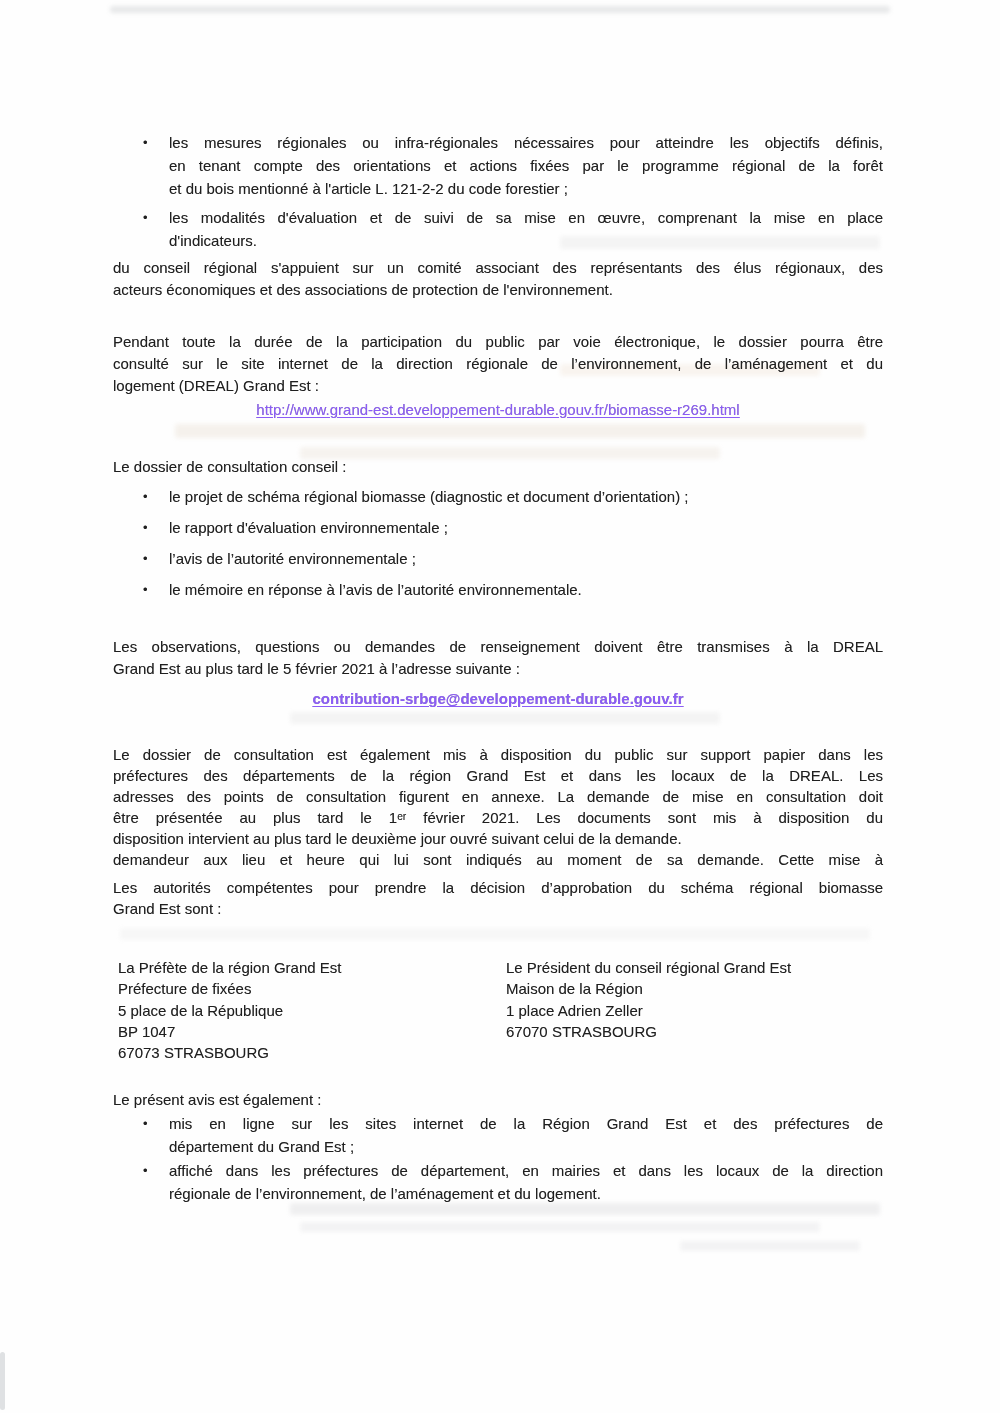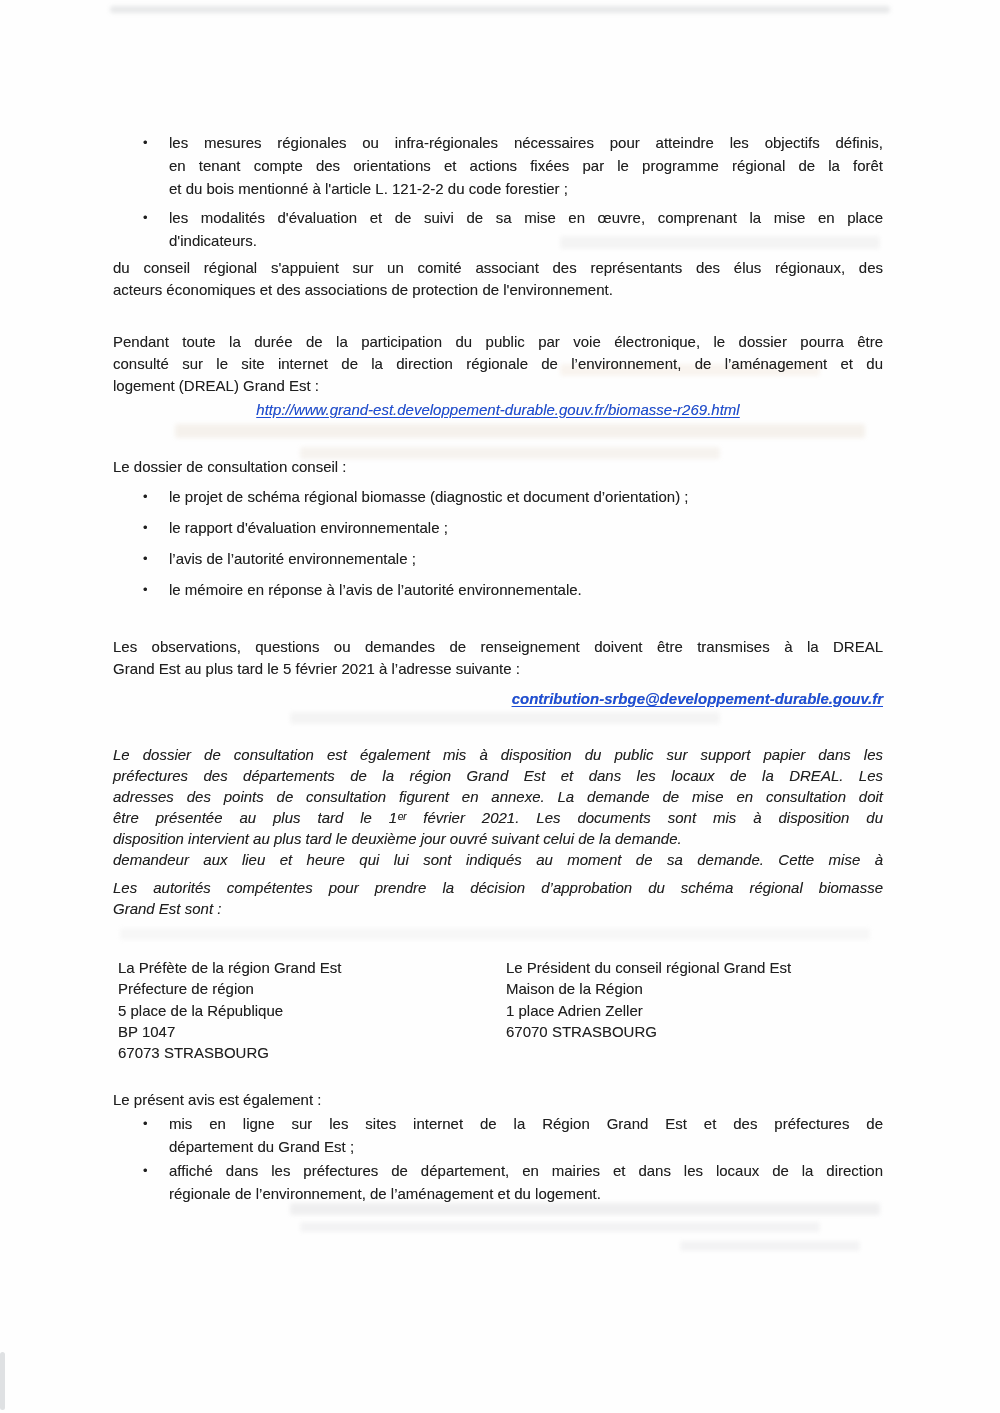--- a/index.html
+++ b/index.html
@@ -9,34 +9,34 @@
     background:#fefefe;
     font-family:"Liberation Sans","DejaVu Sans",sans-serif;
     font-size:15px;
     color:#1f1f1f;
     overflow:hidden;
     text-shadow:0 0 0.4px rgba(0,0,0,0.35);
   }
   .blk{position:absolute;left:113px;width:770px;}
   .lh23{line-height:23px;}
   .lh22{line-height:22px;}
-  .lh21{line-height:21px;font-style:italic;}
+  .lh21{line-height:21px;}
   
   .tl{text-align:justify;text-align-last:justify;}
   .tl-last{text-align-last:auto;}
   .plain .tl{text-align:left;text-align-last:auto;}
   
   .bullet{display:flex;align-items:flex-start;}
   .bullet + .bullet{margin-top:6px;}
   .bm{flex:0 0 56px;padding-left:30px;box-sizing:border-box;font-size:13px;}
   .bt{flex:1;min-width:0;}
   .li{margin-bottom:9px;}
   .li:last-child{margin-bottom:0;}
   .center{text-align:center;}
-  .link{color:#1d4ed8;text-decoration:underline;text-underline-offset:2px;cursor:pointer;font-style:italic;}
+  .link{color:#8b5cf6;text-decoration:underline;text-underline-offset:2px;cursor:pointer;}
   .email{font-weight:700;}
   .addr{position:absolute;line-height:21.3px;}
   
   .art{position:absolute;filter:blur(2px);border-radius:3px;}
   .a1{left:110px;top:6px;width:780px;height:7px;background:rgba(130,135,140,0.18);}
   .a2{left:560px;top:236px;width:320px;height:13px;background:rgba(160,160,160,0.10);}
   .a3{left:560px;top:364px;width:260px;height:12px;background:rgba(205,160,110,0.10);}
   .a4{left:175px;top:424px;width:690px;height:14px;background:rgba(190,160,130,0.14);}
   .a5{left:300px;top:447px;width:420px;height:12px;background:rgba(190,165,135,0.12);}
   .a6{left:290px;top:712px;width:430px;height:12px;background:rgba(160,160,160,0.10);}
@@ -115,41 +115,41 @@
       <span class="bm">•</span>
       <div class="bt plain">le mémoire en réponse à l’avis de l’autorité environnementale.</div>
     </div>
   </div>
 
   <div class="blk lh22" style="top:636px;">
       <div class="tl">Les observations, questions ou demandes de renseignement doivent être transmises à la DREAL</div>
       <div class="tl tl-last">Grand Est au plus tard le 5 février 2021 à l’adresse suivante :</div>
     </div>
 
-  <div class="blk lh22 center" style="top:688px;text-align:right;">
+  <div class="blk lh22 center" style="top:688px;">
     <span class="link email">contribution-srbge@developpement-durable.gouv.fr</span>
   </div>
 
   <div class="blk lh21" style="top:744px;">
       <div class="tl">Le dossier de consultation est également mis à disposition du public sur support papier dans les</div>
       <div class="tl">préfectures des départements de la région Grand Est et dans les locaux de la DREAL. Les</div>
       <div class="tl">adresses des points de consultation figurent en annexe. La demande de mise en consultation doit</div>
       <div class="tl">être présentée au plus tard le 1ᵉʳ février 2021. Les documents sont mis à disposition du</div>
       <div class="tl tl-last">disposition intervient au plus tard le deuxième jour ouvré suivant celui de la demande.</div>
       <div class="tl">demandeur aux lieu et heure qui lui sont indiqués au moment de sa demande. Cette mise à</div>
     </div>
 
   <div class="blk lh21" style="top:877px;">
       <div class="tl">Les autorités compétentes pour prendre la décision d’approbation du schéma régional biomasse</div>
       <div class="tl tl-last">Grand Est sont :</div>
     </div>
 
   <div class="addr plain" style="left:118px;top:957px;width:370px;">
       <div class="tl">La Préfète de la région Grand Est</div>
-      <div class="tl">Préfecture de région</div>
+      <div class="tl">Préfecture de fixées</div>
       <div class="tl">5 place de la République</div>
       <div class="tl">BP 1047</div>
       <div class="tl tl-last">67073 STRASBOURG</div>
     </div>
   <div class="addr plain" style="left:506px;top:957px;width:380px;">
       <div class="tl">Le Président du conseil régional Grand Est</div>
       <div class="tl">Maison de la Région</div>
       <div class="tl">1 place Adrien Zeller</div>
       <div class="tl tl-last">67070 STRASBOURG</div>
     </div>

